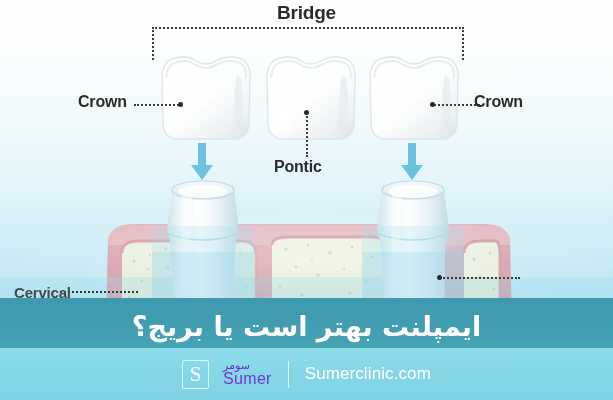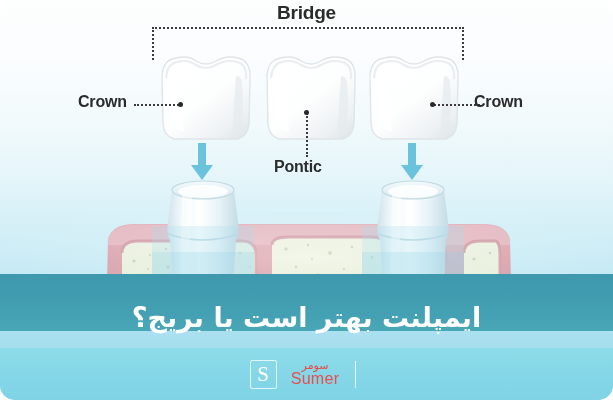--- a/index.html
+++ b/index.html
@@ -6,21 +6,20 @@
   html,body { width:613px; height:400px; overflow:hidden; }
   body {
     font-family:"Liberation Sans", sans-serif;
     background:#ffffff;
   }
 
   #stage {
     position:relative;
     width:613px; height:400px;
     overflow:hidden;
-    border-radius:15px;
   }
 
   
   .bg-sky {
     position:absolute; left:0; top:0; width:613px; height:400px;
     background:linear-gradient(180deg,
         #fdfefe 0%,
         #fbfdfe 14%,
         #f2fafc 30%,
         #e4f5fa 45%,
@@ -93,23 +92,23 @@
 
   
   #gum-block { position:absolute; left:0; top:215px; width:613px; height:110px; }
 
   
   .abutment { position:absolute; }
 
   
   #headline-banner {
     position:absolute;
-    left:0; top:274px; width:613px; height:57px;
+    left:0; top:298px; width:613px; height:57px;
     background:linear-gradient(180deg,#3f99ae 0%, #419cb0 40%, #44a1b3 72%, #49a8b8 100%);
-    display:flex; align-items:flex-end; justify-content:center;
+    display:flex; align-items:center; justify-content:center;
   }
   #headline-text {
     color:#ffffff;
     font-size:27px;
     font-weight:700;
     direction:rtl;
     unicode-bidi:bidi-override;
     letter-spacing:0px;
     white-space:nowrap;
     text-align:center;
@@ -133,22 +132,22 @@
     width:27px; height:29px;
     border:1px solid rgba(255,255,255,0.75);
     border-radius:2px;
     display:flex; align-items:center; justify-content:center;
     color:#ffffff;
     font-size:21px;
     font-family:"Liberation Serif", serif;
     line-height:1;
   }
   #logo-words {
-    display:flex; flex-direction:column; align-items:center;
-    line-height:1.02; color:#ef4444; margin-left:5px;
+    display:flex; flex-direction:column; align-items:flex-start;
+    line-height:1.02; color:#6d28d9; margin-left:5px;
   }
   #logo-fa { font-size:11px; font-family:"DejaVu Sans", sans-serif; direction:rtl; }
   #logo-en { font-size:16px; letter-spacing:0.3px; opacity:0.93; }
   #logo-divider {
     width:1px; height:27px; background:rgba(255,255,255,0.8);
     margin:0 7px;
   }
   #site-url {
     color:#ffffff; font-size:17px; letter-spacing:0.1px;
   }
@@ -393,15 +392,16 @@
   </div>
 
   <div id="footer-bar"></div>
   <div id="footer-inner">
     <div id="logo-mark">S</div>
     <div id="logo-words">
       <span id="logo-fa">سومر</span>
       <span id="logo-en">Sumer</span>
     </div>
     <div id="logo-divider"></div>
+    <div id="site-url">Sumerclinic.com</div>
   </div>
 
 </div>
 
 </body></html>

